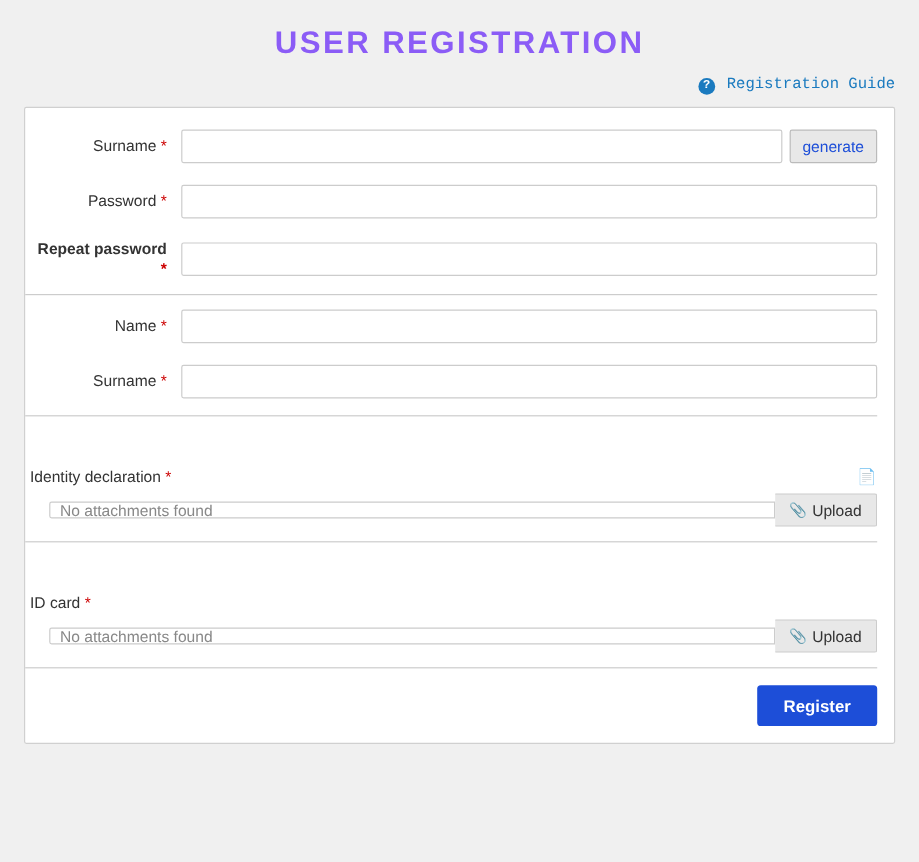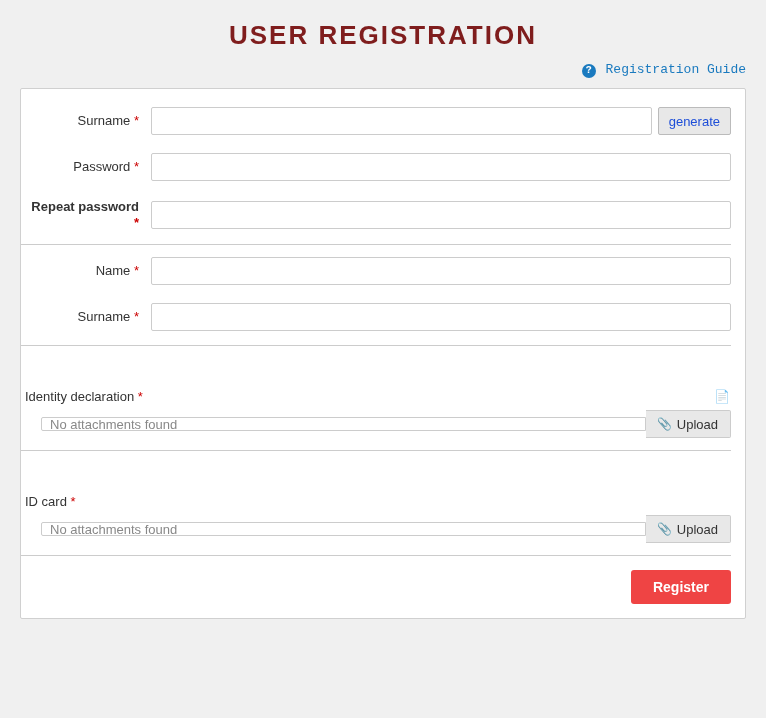--- a/index.html
+++ b/index.html
@@ -14,21 +14,21 @@
       margin: 0 auto;
       background: #f0f0f0;
       min-height: 718px;
       padding: 20px 20px 20px 20px;
     }
     .page-title {
       text-align: center;
       font-size: 26px;
       font-weight: bold;
       letter-spacing: 2px;
-      color: #7f1d1d;
+      color: #8b5cf6;
       margin-bottom: 10px;
     }
     .registration-guide-row {
       text-align: right;
       margin-bottom: 10px;
     }
     .registration-guide-link {
       color: #1a7abf;
       text-decoration: none;
       font-size: 13px;
@@ -145,21 +145,21 @@
     }
     .footer-row {
       display: flex;
       justify-content: flex-end;
       margin-top: 14px;
       padding-right: 0;
     }
     .register-btn {
       height: 34px;
       padding: 0 22px;
-      background: #ef4444;
+      background: #1d4ed8;
       border: none;
       border-radius: 3px;
       font-size: 14px;
       color: #fff;
       cursor: pointer;
       font-weight: bold;
     }
     .question-icon {
       display: inline-block;
       width: 14px;

